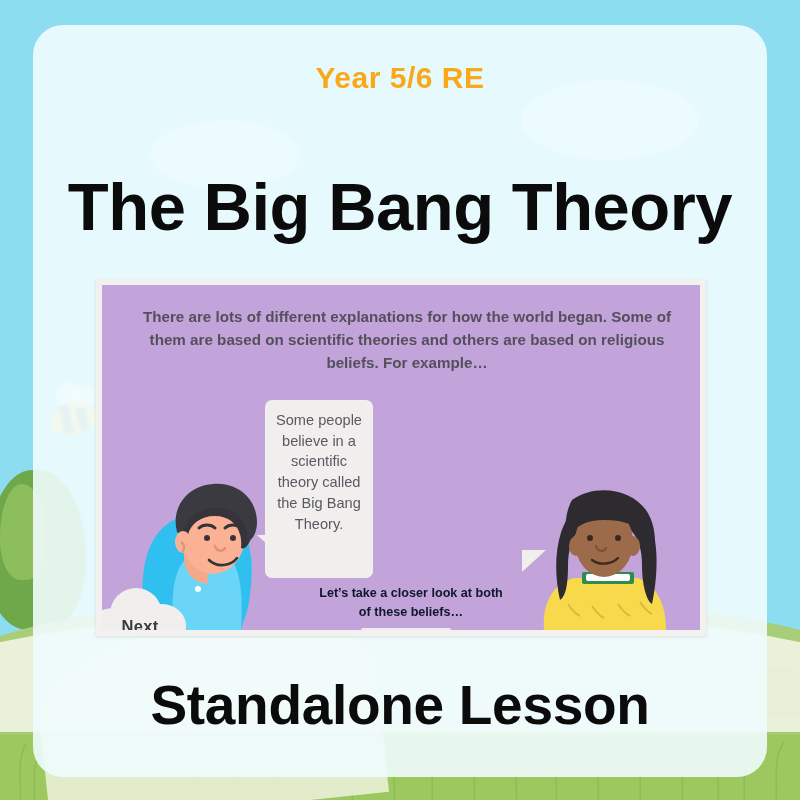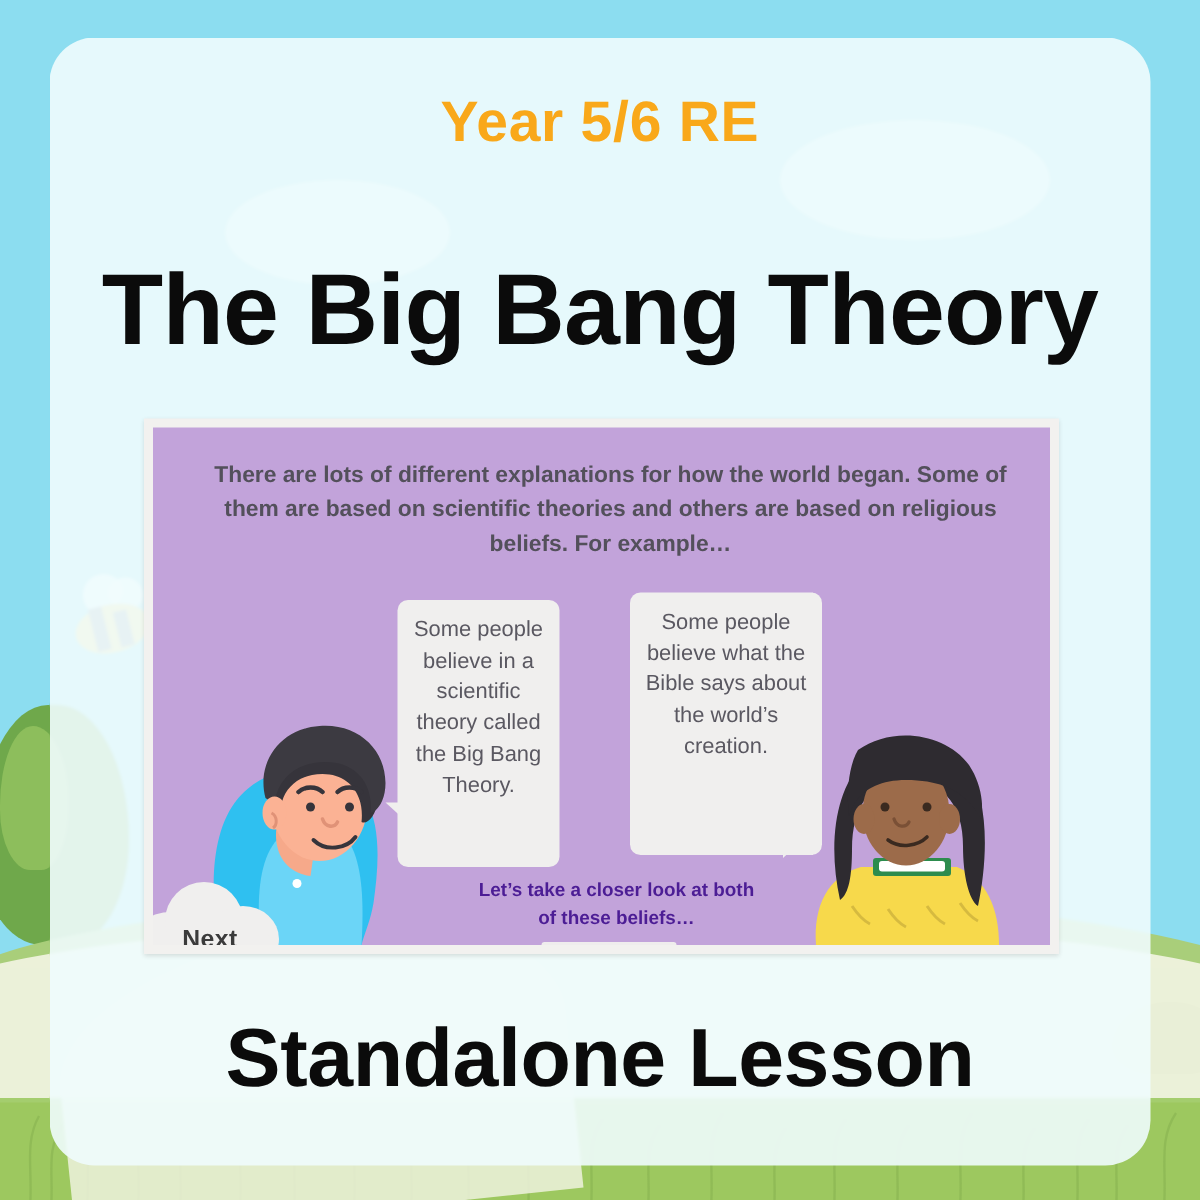--- a/index.html
+++ b/index.html
@@ -93,21 +93,21 @@
     position:absolute; left:33px; top:25px; width:734px; height:752px;
     background:rgba(240,252,253,0.90);
     border-radius:30px;
     backdrop-filter:blur(1px);
   }
 
   #eyebrow {
     position:absolute; left:0; top:36px; width:734px;
     text-align:center;
     color:#F9A81A;
-    font-size:38px; font-weight:bold;
+    font-size:30px; font-weight:bold;
     letter-spacing:.5px;
   }
   #page-title {
     position:absolute; left:0; top:143px; width:734px;
     text-align:center;
     color:#0B0B0B;
     font-size:67px; font-weight:bold;
     letter-spacing:-.5px;
   }
   #footer-title {
@@ -158,21 +158,21 @@
   }
   #tail-right {
     left:420px; top:265px;
     border-top:22px solid #F0EFEE;
     border-right:24px solid transparent;
   }
 
   #closing-text {
     position:absolute; left:214px; top:299px; width:190px;
     text-align:center;
-    color:#4c1d95;
+    color:#0f172a;
     font-size:12.6px; font-weight:bold; line-height:1.48;
   }
   #watermark {
     position:absolute; left:259px; top:343px; width:90px; height:13px;
     background:#EFEDED; border-radius:2px;
     color:#9A8BA8;
     font-size:5.4px; text-align:center; line-height:13px;
     letter-spacing:.2px;
   }
 
@@ -265,21 +265,20 @@
     <div id="slide-frame">
       <div id="slide">
 
         <p id="intro-text">There are lots of different explanations for how the world began. Some of them are based on scientific theories and others are based on religious beliefs. For example…</p>
 
         <div class="tail" id="tail-left"></div>
         <div class="tail" id="tail-right"></div>
 
         <div class="bubble" id="bubble-left">Some people believe in a scientific theory called the Big Bang Theory.</div>
 
-        <div class="bubble" id="bubble-right">Some people believe what the Bible says about the world’s creation.</div>
 
         <svg id="boy" viewBox="0 0 140 160">
           <path d="M8 150 C2 112 6 74 28 56 C46 40 82 36 100 54 C118 72 116 104 112 132
                    C110 144 106 152 104 160 L14 160 Z" fill="#2FC0F0"></path>
           <path d="M36 150 C34 120 38 96 52 86 L92 86 C104 100 106 126 104 160 L40 160 Z" fill="#6BD5F7"></path>
           <rect x="58" y="116" width="6" height="6" rx="3" fill="#FFFFFF"></rect>
           <path d="M48 78 C44 96 52 112 70 114 L74 86 Z" fill="#F6A98A"></path>
           <ellipse cx="76" cy="66" rx="32" ry="38" fill="#FBB294"></ellipse>
           <path d="M44 68 C40 44 54 22 78 20 C104 18 118 38 116 60 C114 74 108 80 104 78
                    C106 60 96 46 78 46 C60 46 50 58 50 72 Z" fill="#36343B"></path>

